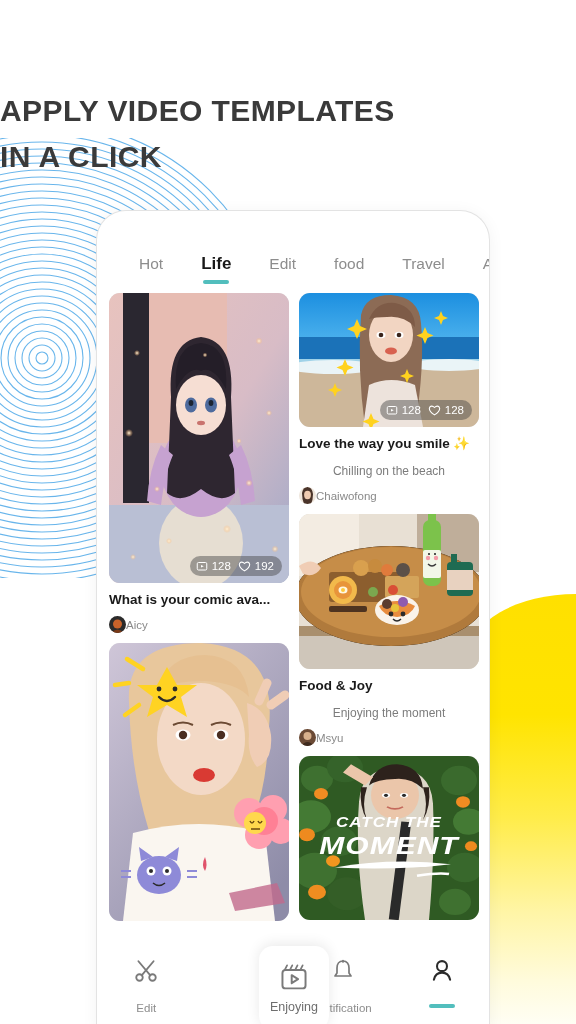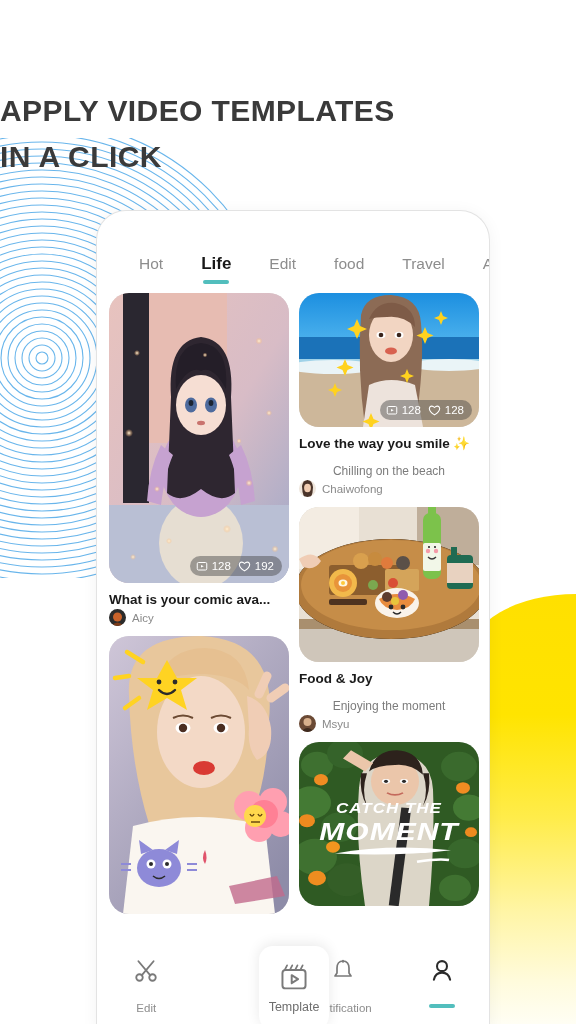--- a/index.html
+++ b/index.html
@@ -55,42 +55,42 @@
 
   
   .feed {
     position:absolute; left:0; top:82px; width:394px; height:660px;
     display:flex; gap:10px; padding:0 12px; overflow:hidden;
   }
   .col { flex:1 1 0; display:flex; flex-direction:column; gap:0px; }
 
   .card { width:100%; margin-bottom:10px; }
   .thumb {
-    position:relative; width:100%; border-radius:20px; overflow:hidden;
+    position:relative; width:100%; border-radius:11px; overflow:hidden;
     background:#ddd;
   }
   .stats {
     position:absolute; right:7px; bottom:7px;
     display:flex; align-items:center; gap:7px;
     background:rgba(70,70,70,0.46);
     border-radius:11px; padding:2px 8px 2px 6px;
     color:#fff; font-size:11.5px; line-height:16px;
   }
   .stats svg { display:block; }
   .stat-pair { display:flex; align-items:center; gap:4px; }
 
   .card-title {
     margin-top:8px; font-size:13.5px; font-weight:700; color:#1a1a1a;
     white-space:nowrap; overflow:hidden; line-height:18px;
   }
   .card-sub {
     margin-top:10px; font-size:12px; color:#7c7c7c;
     white-space:nowrap; overflow:hidden; line-height:17px;text-align:center;
   }
-  .author { display:flex; align-items:center; gap:6px; }
+  .author { margin-top:7px; display:flex; align-items:center; }
   .avatar { width:17px; height:17px; border-radius:50%; overflow:hidden; flex:0 0 auto; }
   .author-name { font-size:11.5px; color:#8a8a8a; }
 
   
   .bottomnav {
     position:absolute; left:0; bottom:0; width:394px; height:82px;
     background:#ffffff; z-index:6;
     display:flex; align-items:flex-start; justify-content:space-around;
     padding-top:10px;
   }
@@ -525,18 +525,18 @@
         </svg>
         <span class="nav-underline"></span>
       </div>
 
       <div class="fab">
         <svg width="30" height="30" viewBox="0 0 26 26">
           <rect x="3" y="6" width="20" height="16" rx="2.6" fill="none" stroke="#7a7a7a" stroke-width="1.7"></rect>
           <path d="M5 6 L7 2 M9.5 6 L11.5 2 M14 6 L16 2 M18.5 6 L20.5 2" stroke="#7a7a7a" stroke-width="1.5" stroke-linecap="round"></path>
           <path d="M11 10.5 L16.5 14 L11 17.5Z" fill="none" stroke="#7a7a7a" stroke-width="1.7" stroke-linejoin="round"></path>
         </svg>
-        <span class="navlabel">Template</span>
+        <span class="navlabel">Enjoying</span>
       </div>
     </div>
 
   </div>
 </div>
 
 </body></html>

